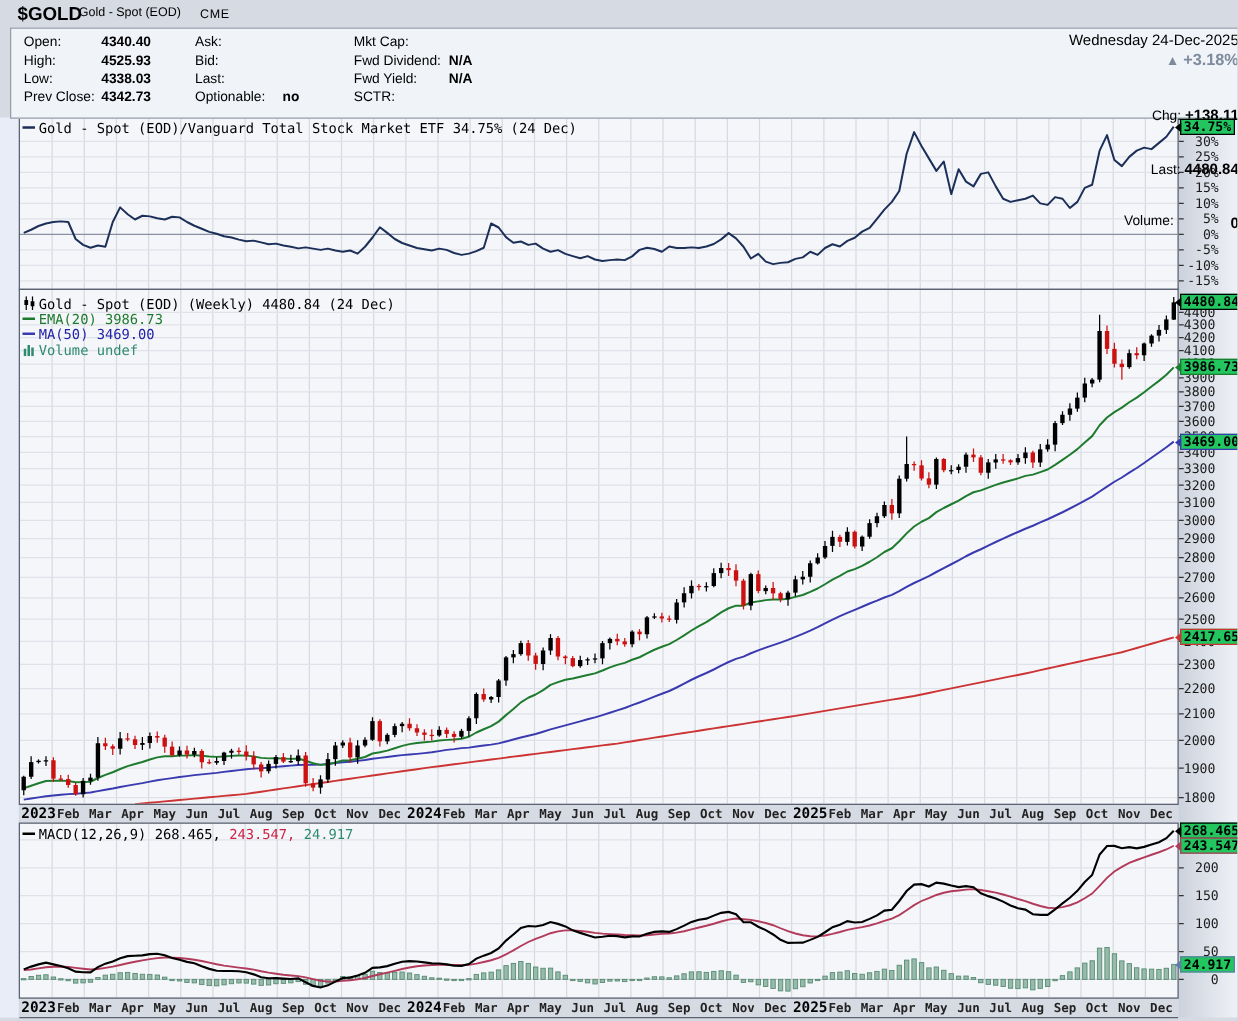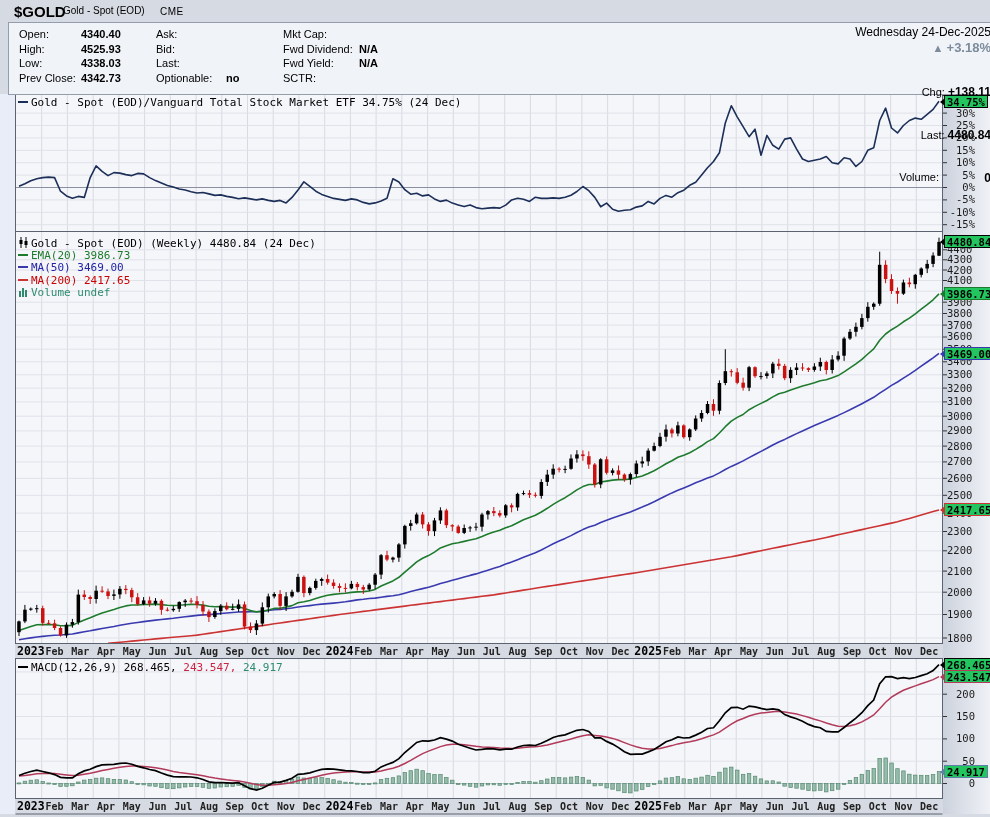--- a/index.html
+++ b/index.html
@@ -906,21 +906,20 @@
     <div class="lgrow">
       <svg width="11" height="11" style="vertical-align:-1px;margin-right:2px;">
         <line x1="3" y1="0" x2="3" y2="11" stroke="#000" stroke-width="1"></line>
         <rect x="1.5" y="3" width="3" height="4" fill="#000"></rect>
         <line x1="8" y1="0" x2="8" y2="11" stroke="#000" stroke-width="1"></line>
         <rect x="6.5" y="4" width="3" height="4" fill="#000"></rect>
       </svg><span>Gold - Spot (EOD) (Weekly) 4480.84 (24 Dec)</span>
     </div>
     <div class="lgrow" style="color:#1e7b2e;"><span class="dash" style="background:#1e7b2e;"></span><span>EMA(20) 3986.73</span></div>
     <div class="lgrow" style="color:#2222a8;"><span class="dash" style="background:#3a3ab0;"></span><span>MA(50) 3469.00</span></div>
-    <div class="lgrow" style="color:#cc0000;"><span class="dash" style="background:#cc3333;"></span><span>MA(200) 2417.65</span></div>
     <div class="lgrow" style="color:#2e8b6e;">
       <svg width="11" height="10" style="vertical-align:-1px;margin-right:2px;">
         <rect x="1" y="4" width="2" height="6" fill="#2e8b6e"></rect>
         <rect x="4" y="1" width="2" height="9" fill="#2e8b6e"></rect>
         <rect x="7" y="3" width="2" height="7" fill="#2e8b6e"></rect>
       </svg><span>Volume undef</span>
     </div>
   </div>
 
   <div class="legend" style="left:18px;top:661px;">

